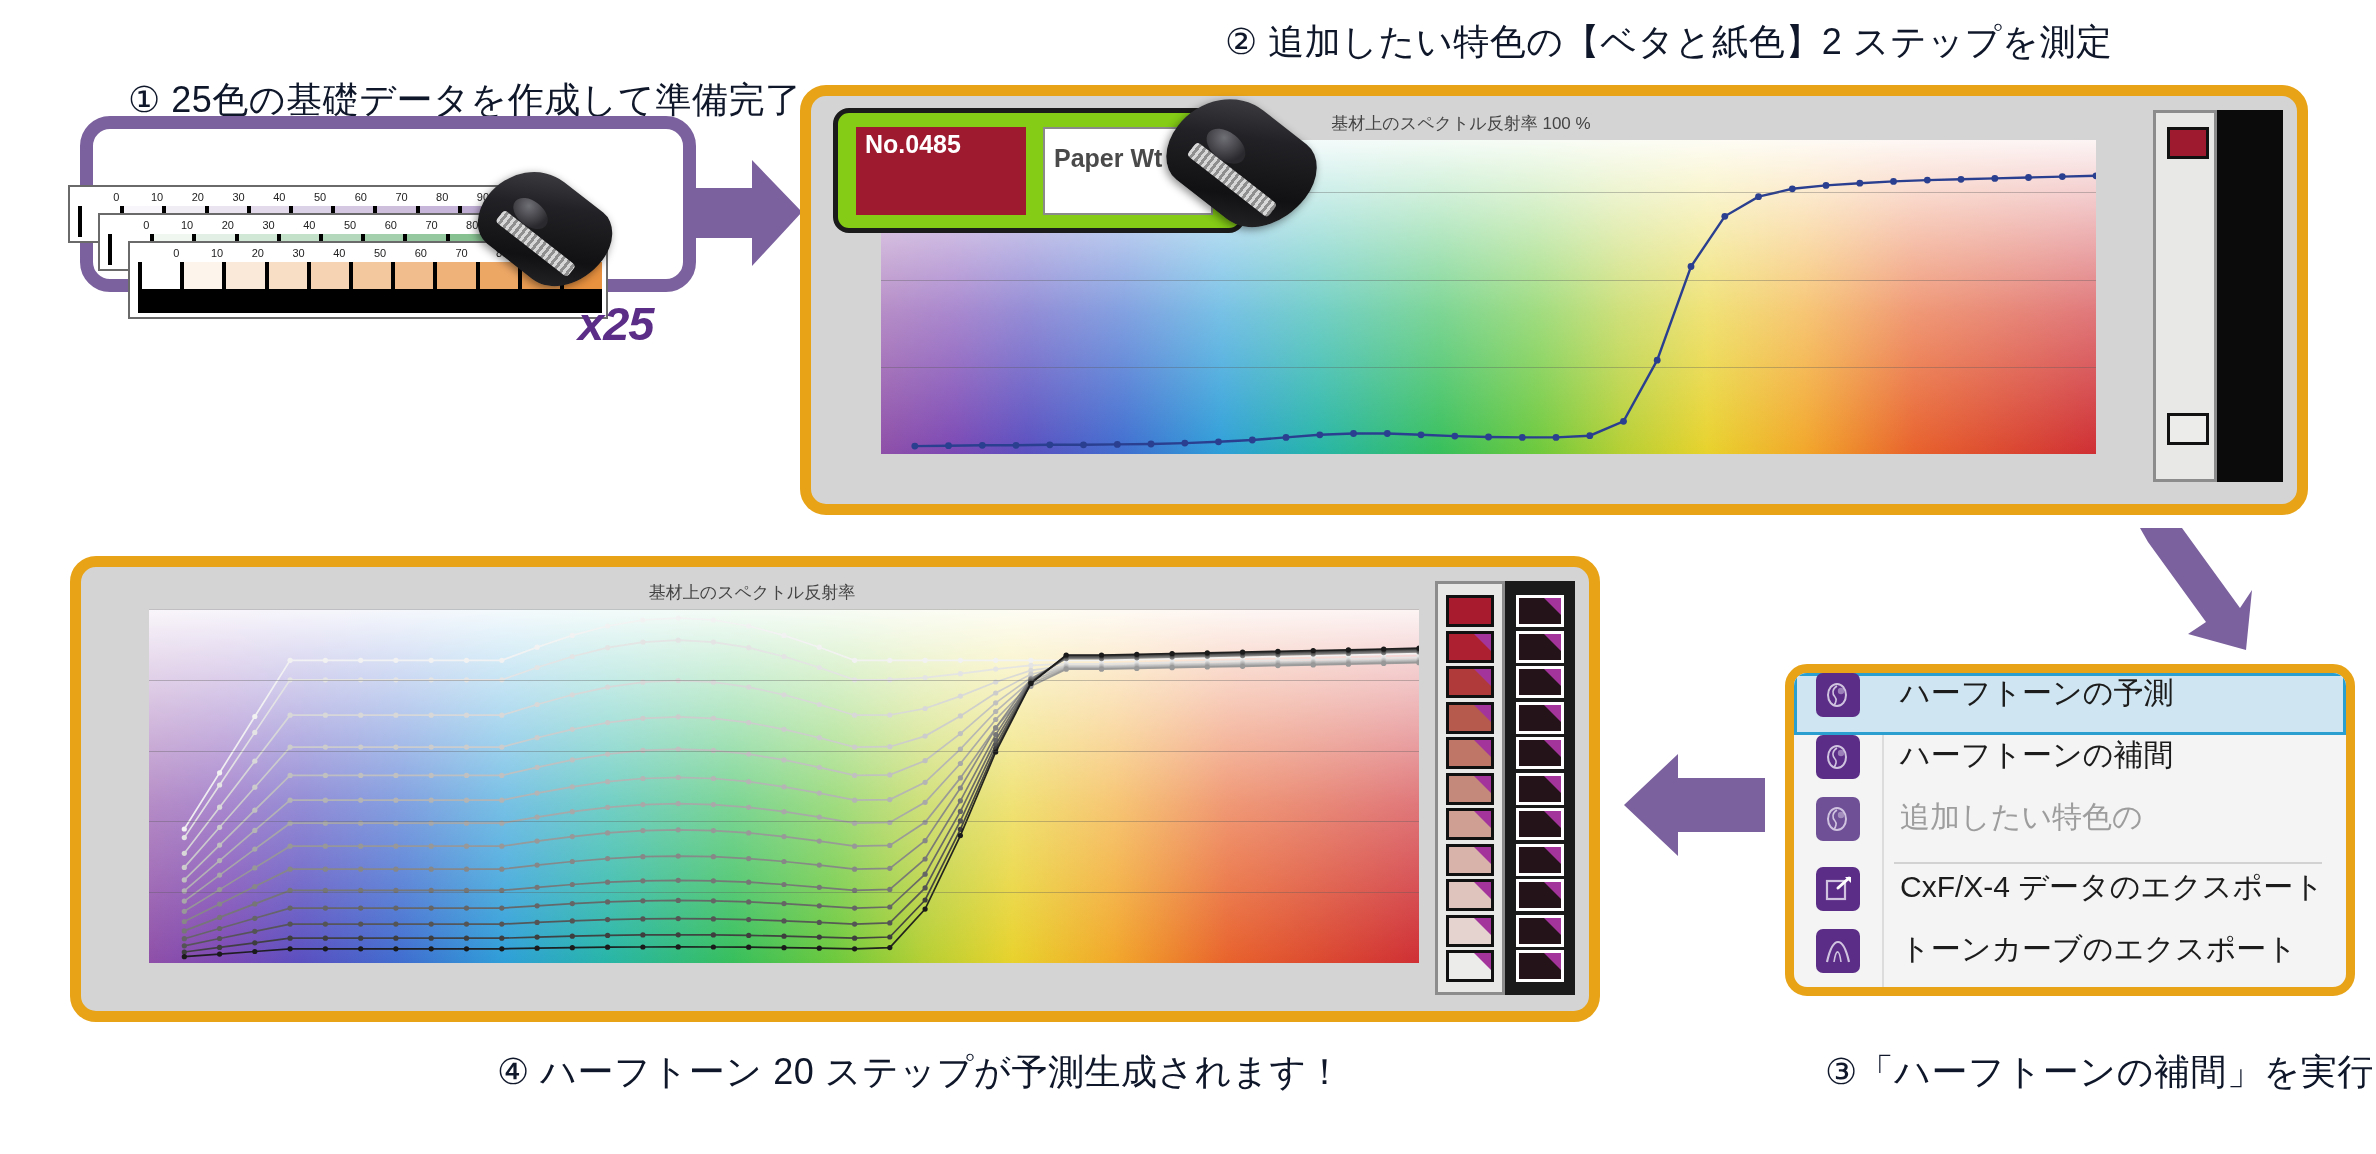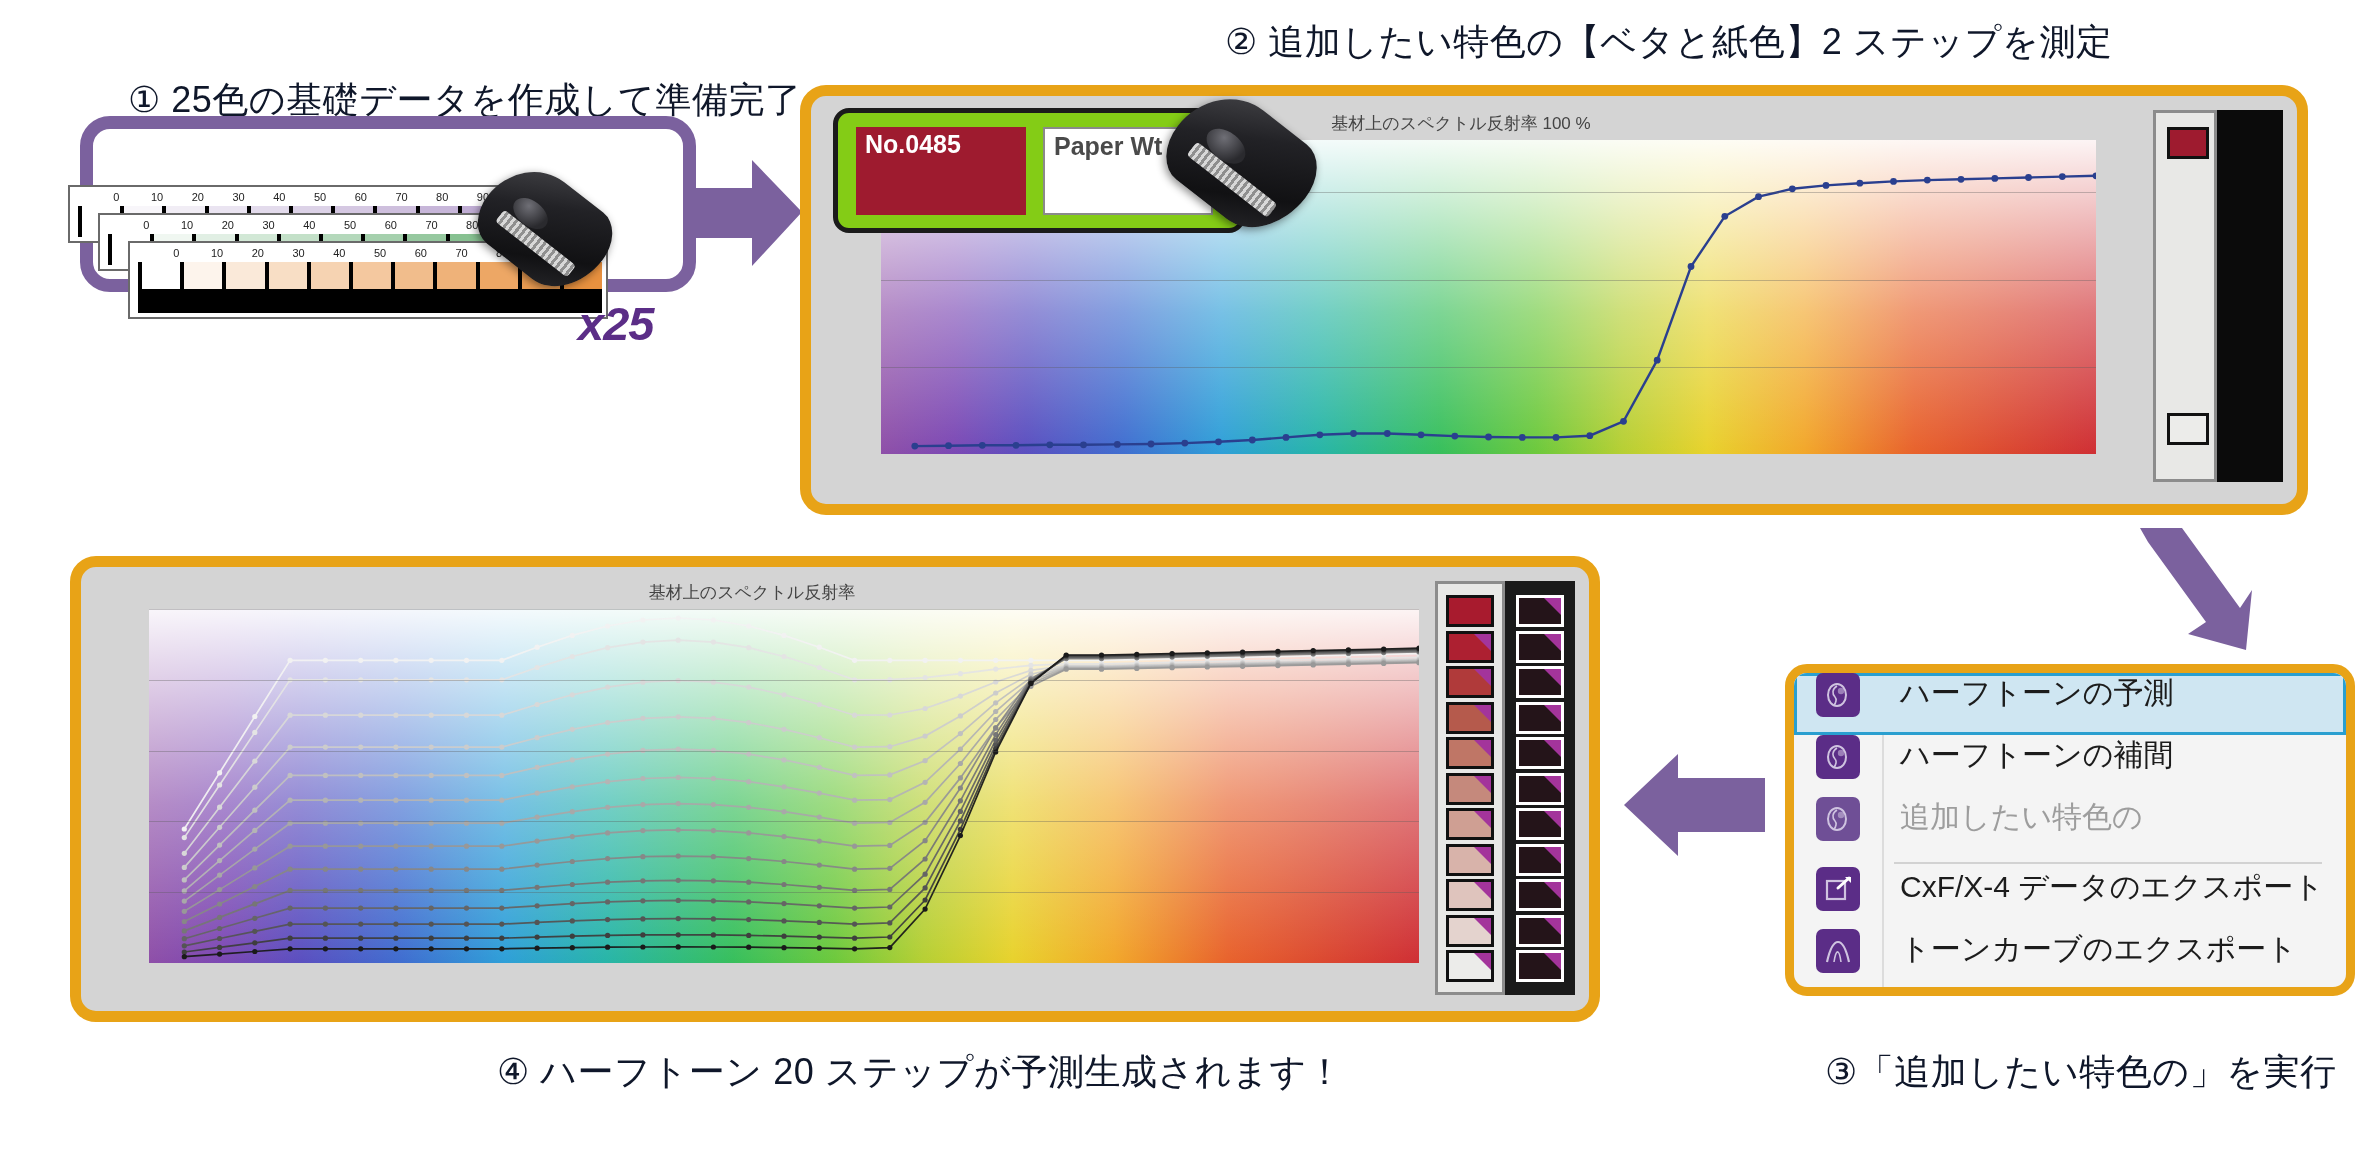--- a/index.html
+++ b/index.html
@@ -65,21 +65,21 @@
   .curve{position:absolute;inset:0;}
 
   
   #p2card{
     position:absolute;left:22px;top:12px;width:412px;height:125px;
     background:#84cc16;border:5px solid #1b1b1b;border-radius:16px;box-sizing:border-box;z-index:6;
   }
   #p2sw-red{position:absolute;left:18px;top:14px;width:170px;height:88px;background:#9e1b2f;}
   #p2sw-red span{color:#fff;font-size:25px;font-weight:bold;margin-left:9px;line-height:34px;display:block;}
   #p2sw-wt{position:absolute;left:205px;top:14px;width:170px;height:88px;background:#fff;border:2px solid #8a8a8a;box-sizing:border-box;}
-  #p2sw-wt span{color:#4a4a4a;font-size:25px;font-weight:bold;margin-left:9px;line-height:34px;display:block;}
+  #p2sw-wt span{color:#4a4a4a;font-size:25px;font-weight:bold;margin-left:9px;line-height:34px;display:block;margin-top:12px;}
 
   
   .device{position:absolute;z-index:8;}
   .dev-body{position:absolute;width:100%;height:100%;background:linear-gradient(150deg,#4a4a4e 0%,#222226 35%,#111113 70%,#2c2c30 100%);border-radius:40% 22% 34% 22%/60% 40% 60% 40%;transform:rotate(38deg);box-shadow:0 3px 8px rgba(0,0,0,.45);}
   .dev-btn{position:absolute;left:24%;top:22%;width:30%;height:26%;border-radius:50%;background:radial-gradient(circle at 35% 30%,#6f6f76,#2a2a2e 70%);transform:rotate(38deg);}
   .dev-band{position:absolute;left:8%;top:58%;width:70%;height:16%;background:repeating-linear-gradient(90deg,#d8d8d8 0 3px,#8f8f8f 3px 6px);transform:rotate(38deg);border-radius:4px;}
 
   
   #p2sws{position:absolute;right:14px;top:14px;width:130px;height:372px;}
   #p2sws .lightcol{position:absolute;left:0;top:0;width:64px;height:100%;background:#e8e8e6;border:3px solid #8c8c8c;box-sizing:border-box;}
@@ -120,21 +120,21 @@
   #p4sws .corner{position:absolute;right:0;top:0;width:0;height:0;border-top:17px solid #a3349b;border-left:17px solid transparent;}
 
   
   #arrow3{position:absolute;left:1620px;top:750px;width:150px;height:110px;}
 </style>
 </head>
 <body>
 
 <div class="cap" id="cap1">① 25色の基礎データを作成して準備完了</div>
 <div class="cap" id="cap2">② 追加したい特色の【ベタと紙色】2 ステップを測定</div>
-<div class="cap" id="cap3">③「追加したい特色の」を実行</div>
+<div class="cap" id="cap3">③「ハーフトーンの補間」を実行</div>
 <div class="cap" id="cap4">④ ハーフトーン 20 ステップが予測生成されます！</div>
 
 <div id="panel1"></div>
 <div class="wedge" id="wedge1">
   <div class="lbls">
       <span>0</span>
       <span>10</span>
       <span>20</span>
       <span>30</span>
       <span>40</span>

